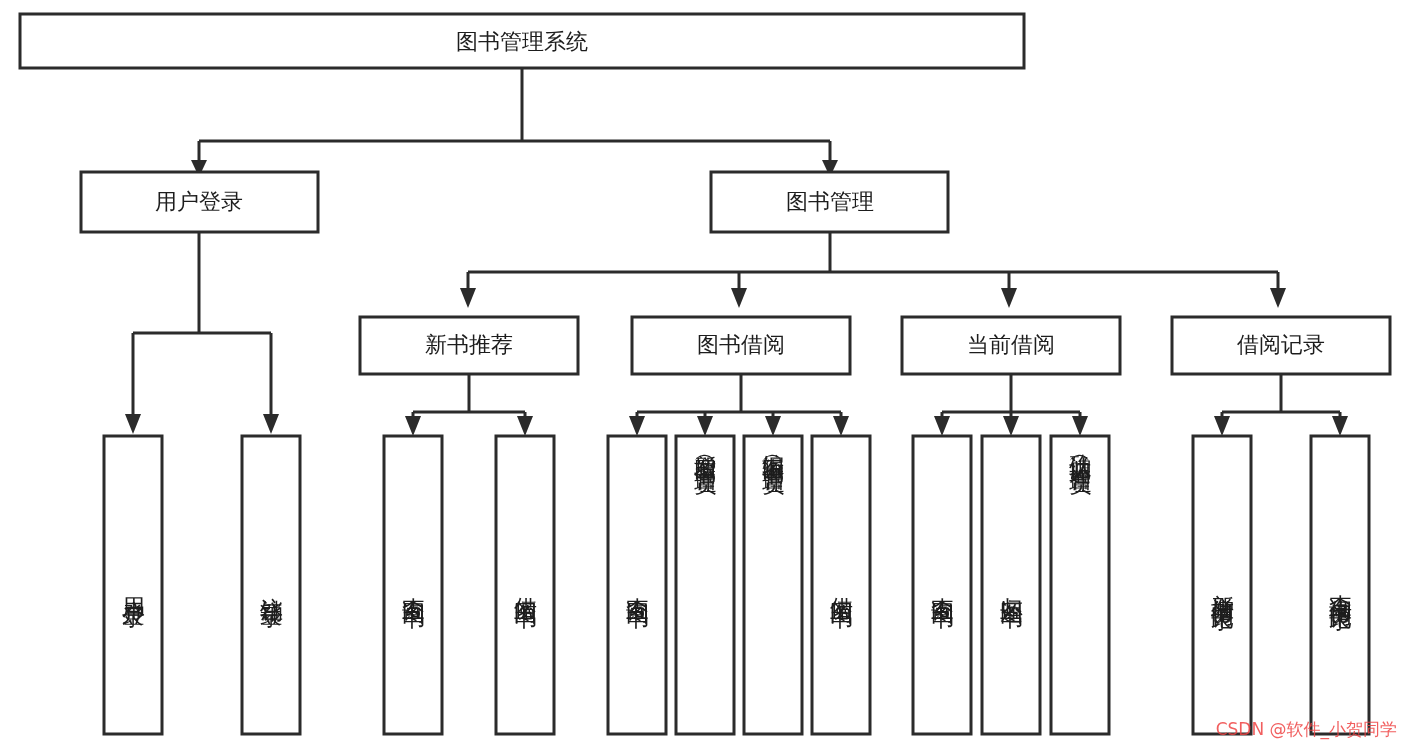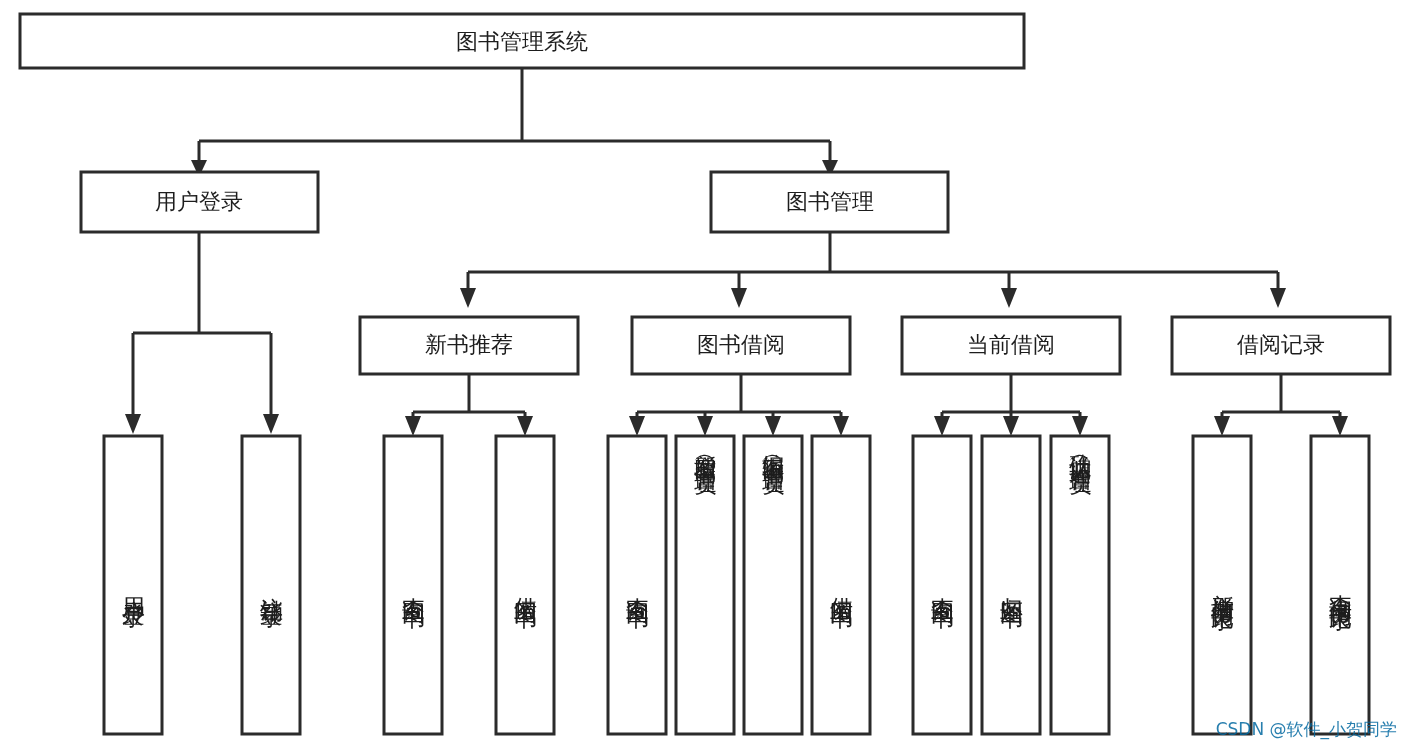--- a/index.html
+++ b/index.html
@@ -66,21 +66,21 @@
     color: #1d1d1d;
     letter-spacing: 3px;
     white-space: nowrap;
   }
   .watermark {
     position: absolute;
     right: 8px;
     bottom: 6px;
     font-family: "DejaVu Sans", "Liberation Sans", sans-serif;
     font-size: 17px;
-    color: #0369a1;
+    color: #ef4444;
     opacity: 0.85;
     white-space: nowrap;
   }
 </style>
 </head>
 <body>
 
 <div id="diagram-root">
 
   <svg id="tree-svg" viewBox="0 0 1405 747">

